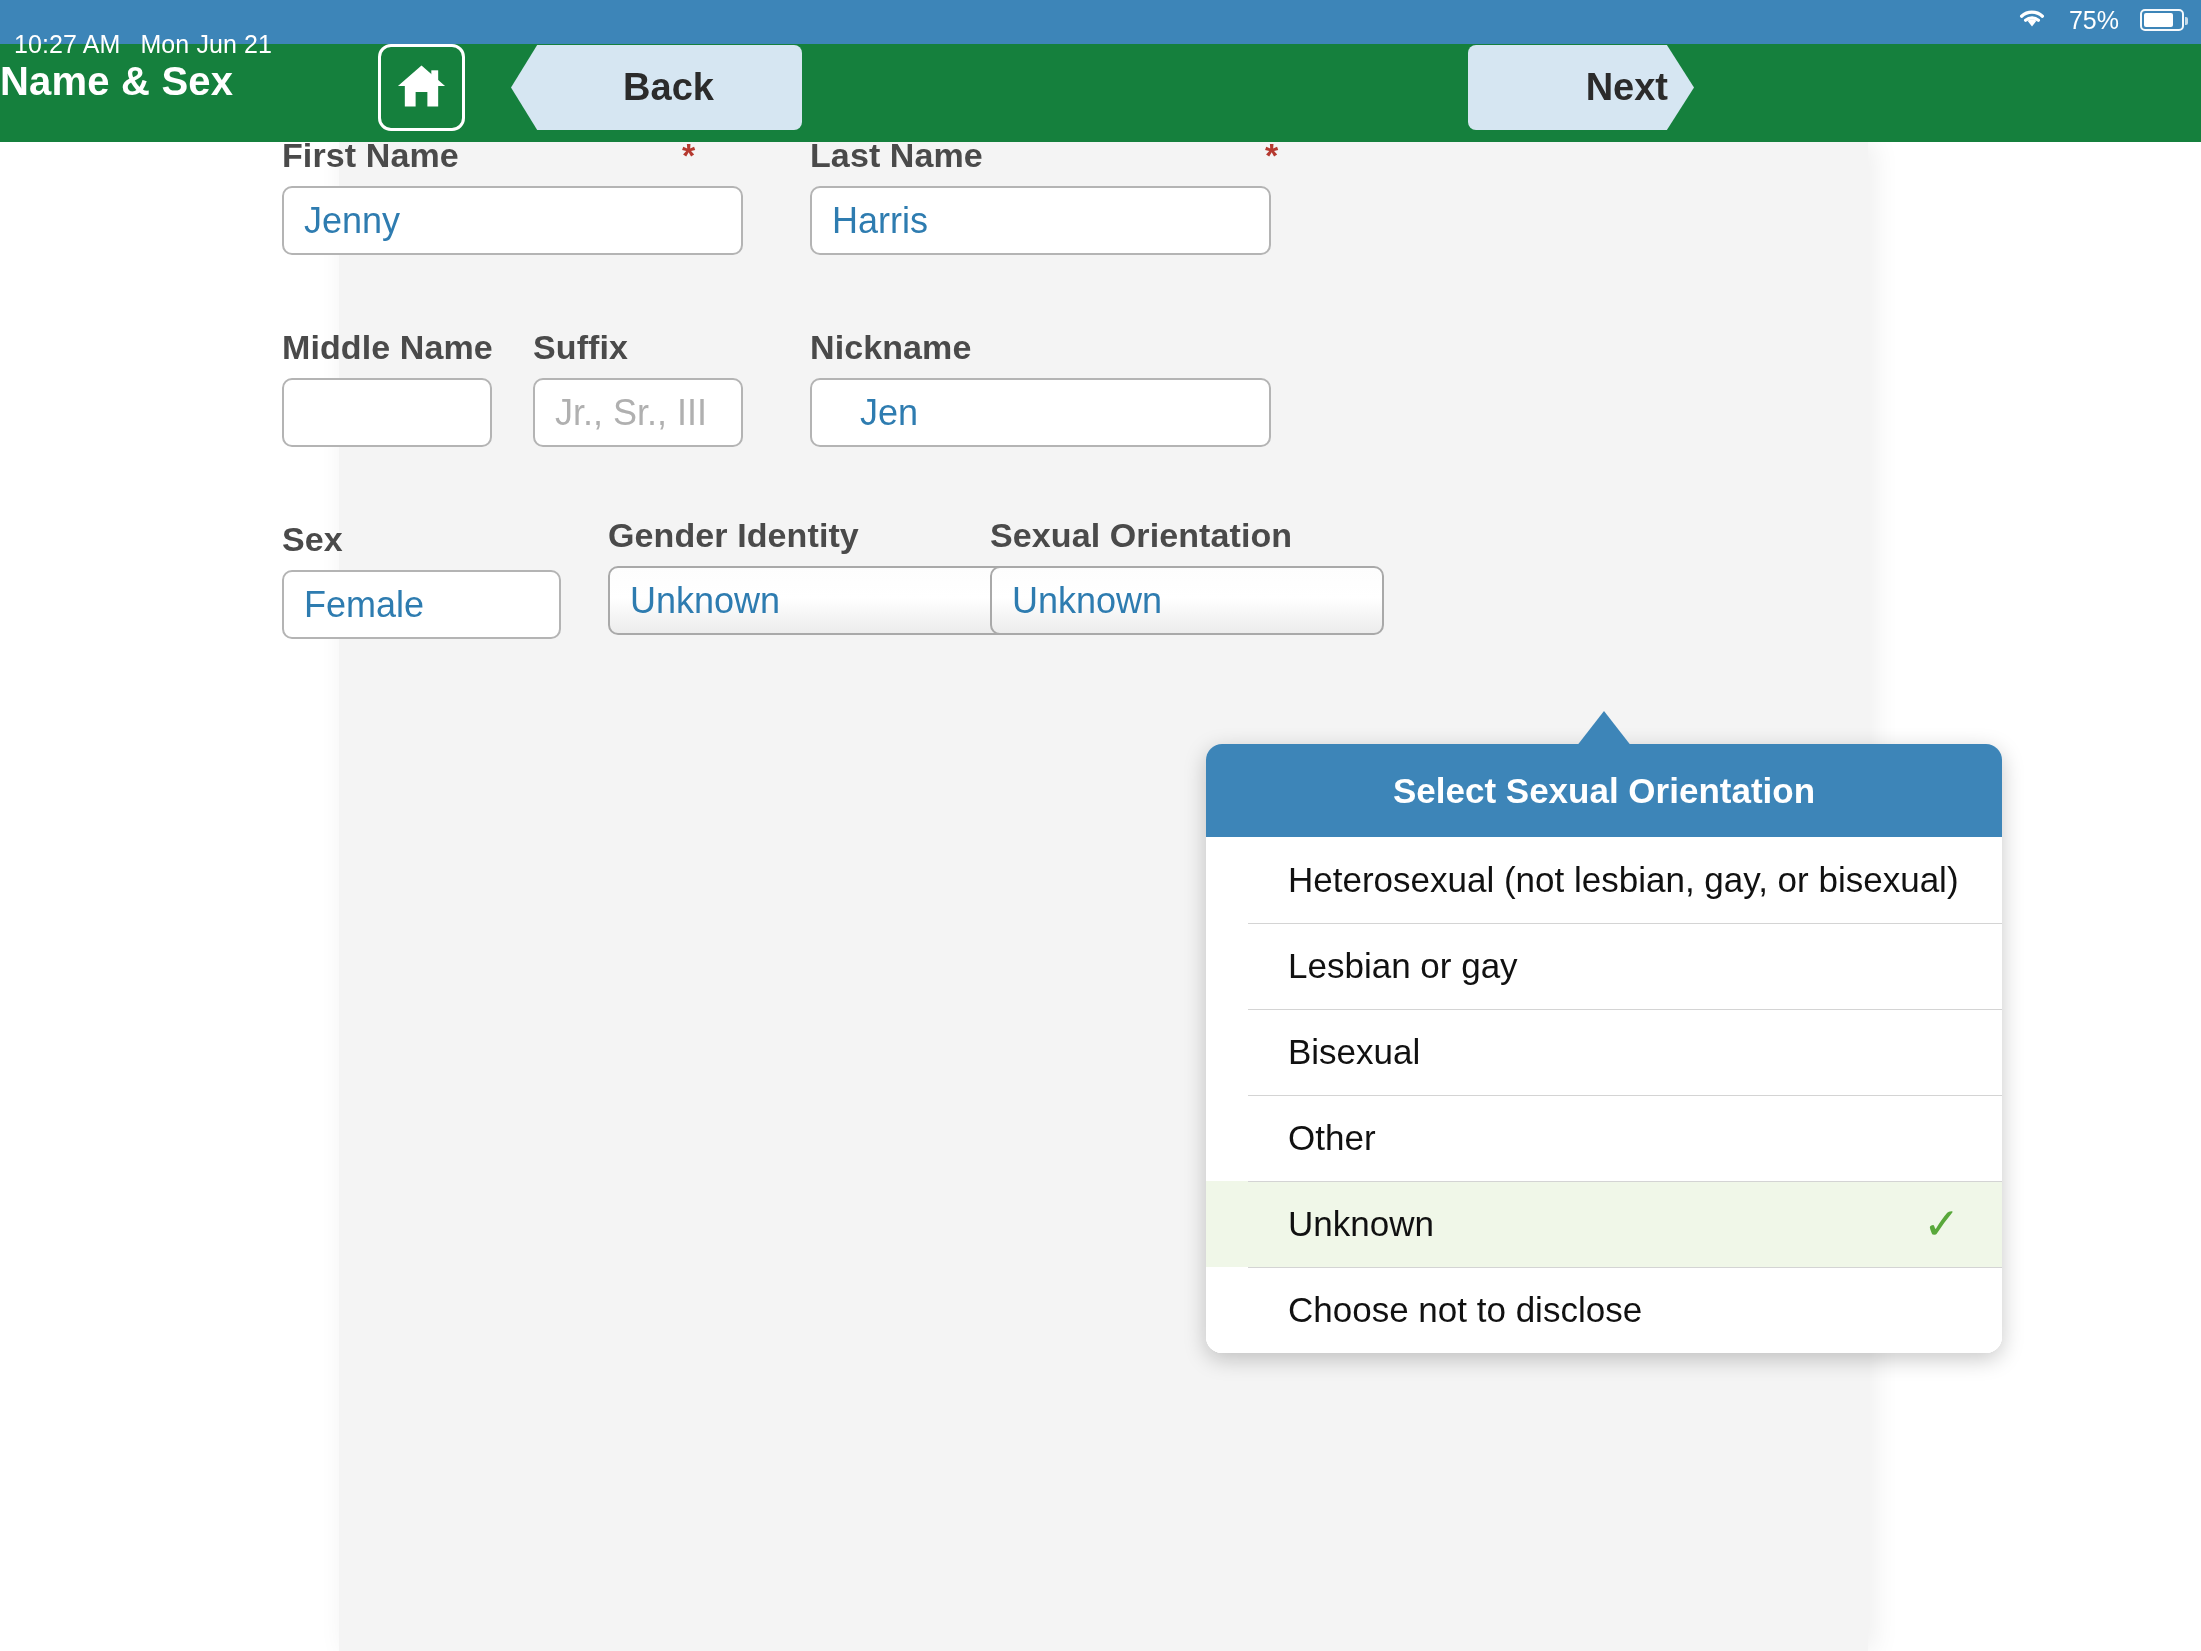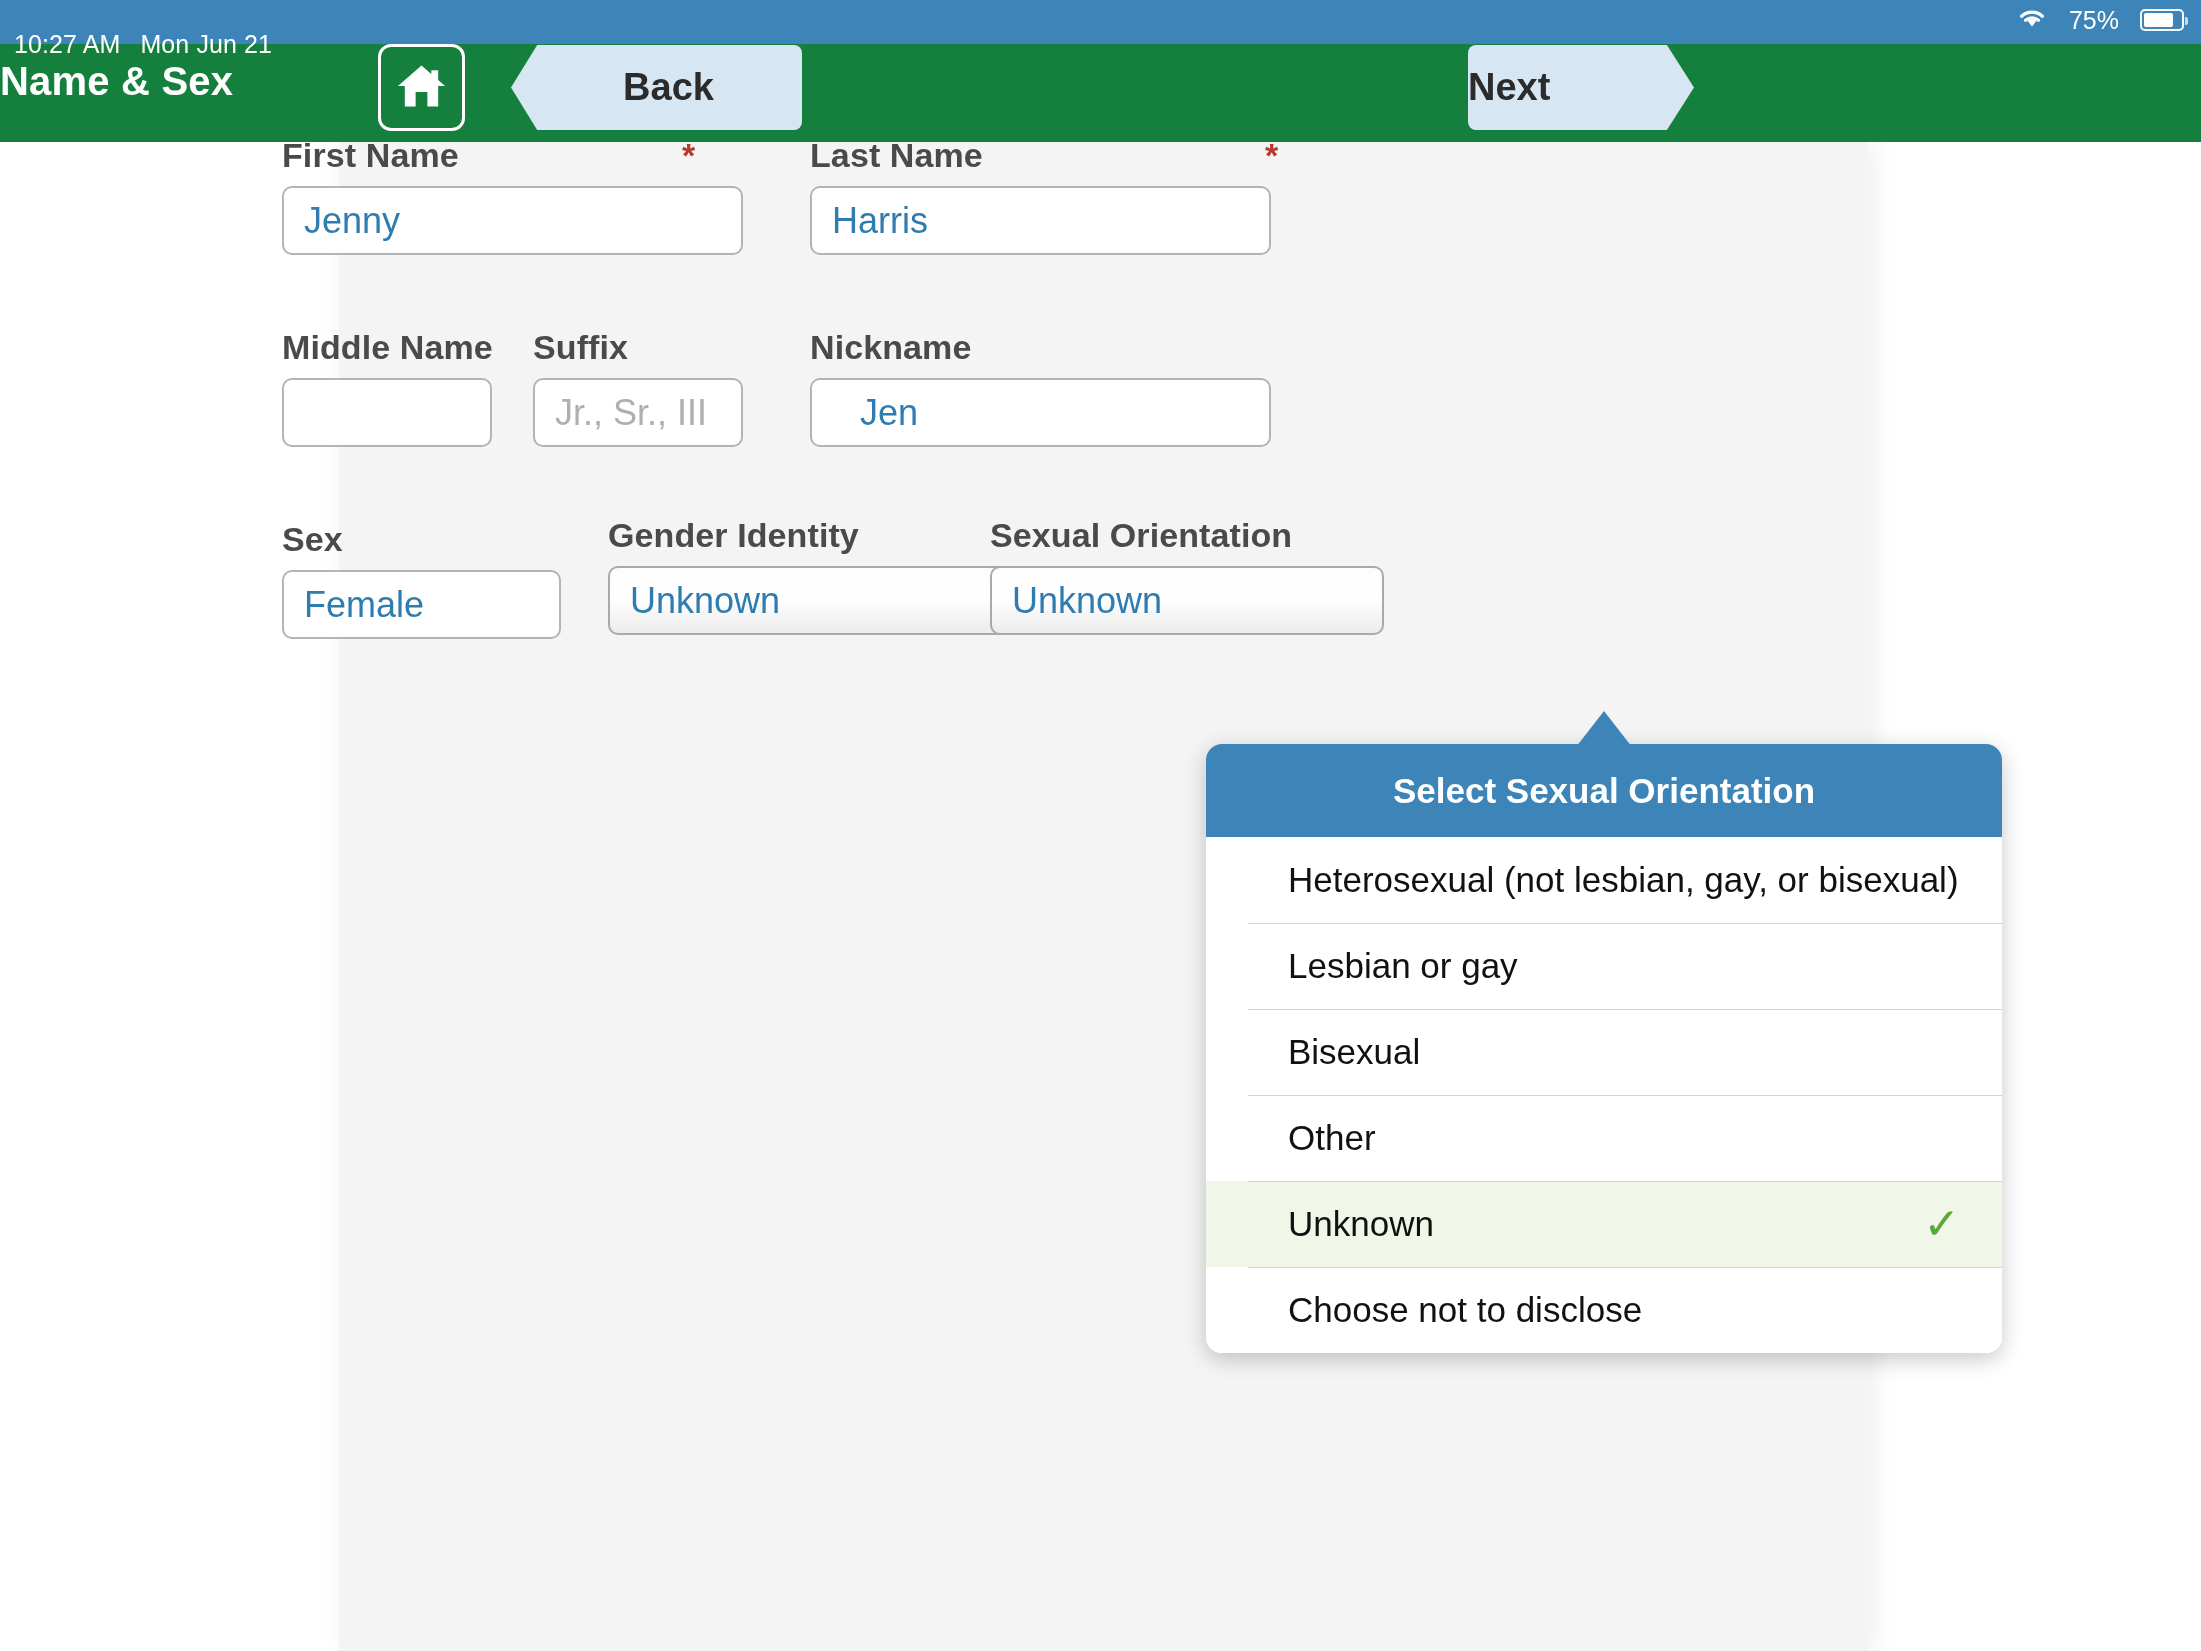--- a/index.html
+++ b/index.html
@@ -124,21 +124,21 @@
     position: absolute;
     left: 1468px;
     top: 45px;
     width: 226px;
     height: 85px;
     background: #d6e6f2;
     border-radius: 8px;
     clip-path: polygon(0% 0%, 88% 0%, 100% 50%, 88% 100%, 0% 100%);
     display: flex;
     align-items: center;
-    justify-content: flex-start;
+    justify-content: flex-end;
     color: #2b2b2b;
     font-size: 38px;
     font-weight: 700;
     padding-right: 26px;
     box-sizing: border-box;
   }
 
   
   .page-bg {
     position: absolute;

